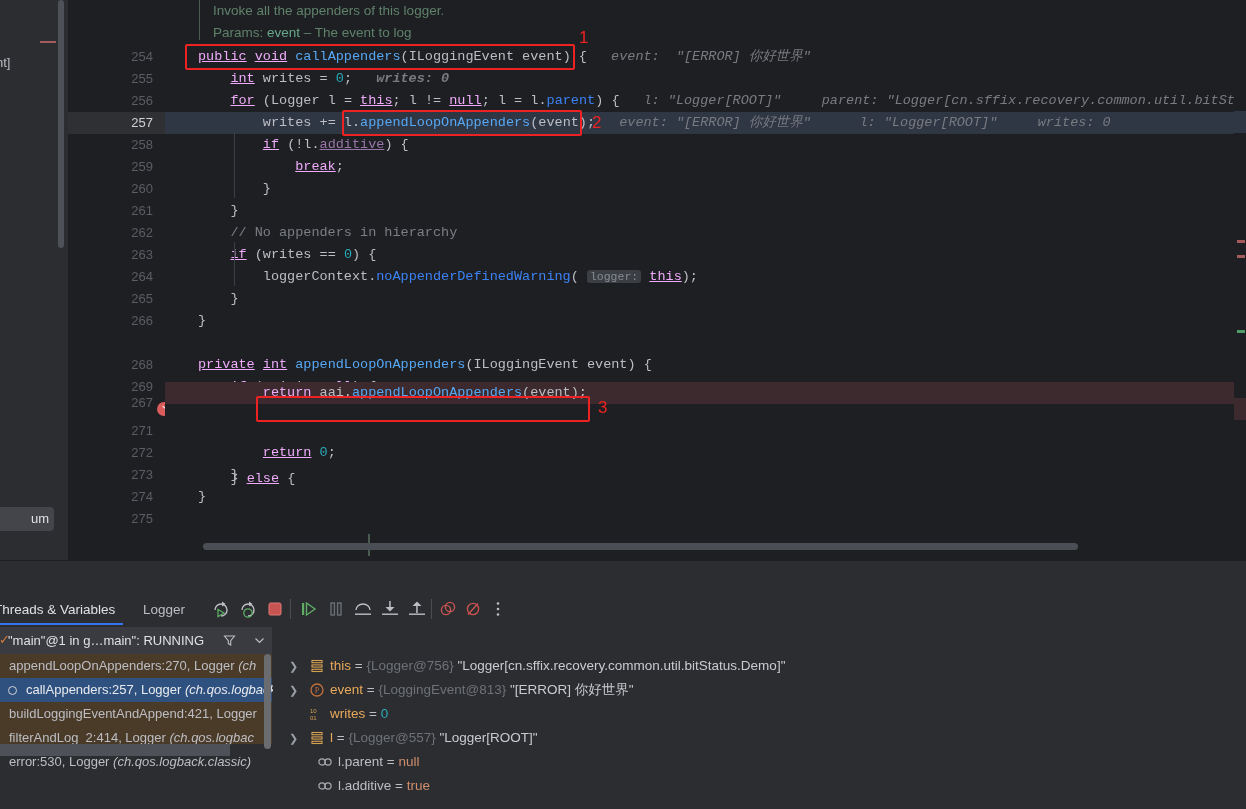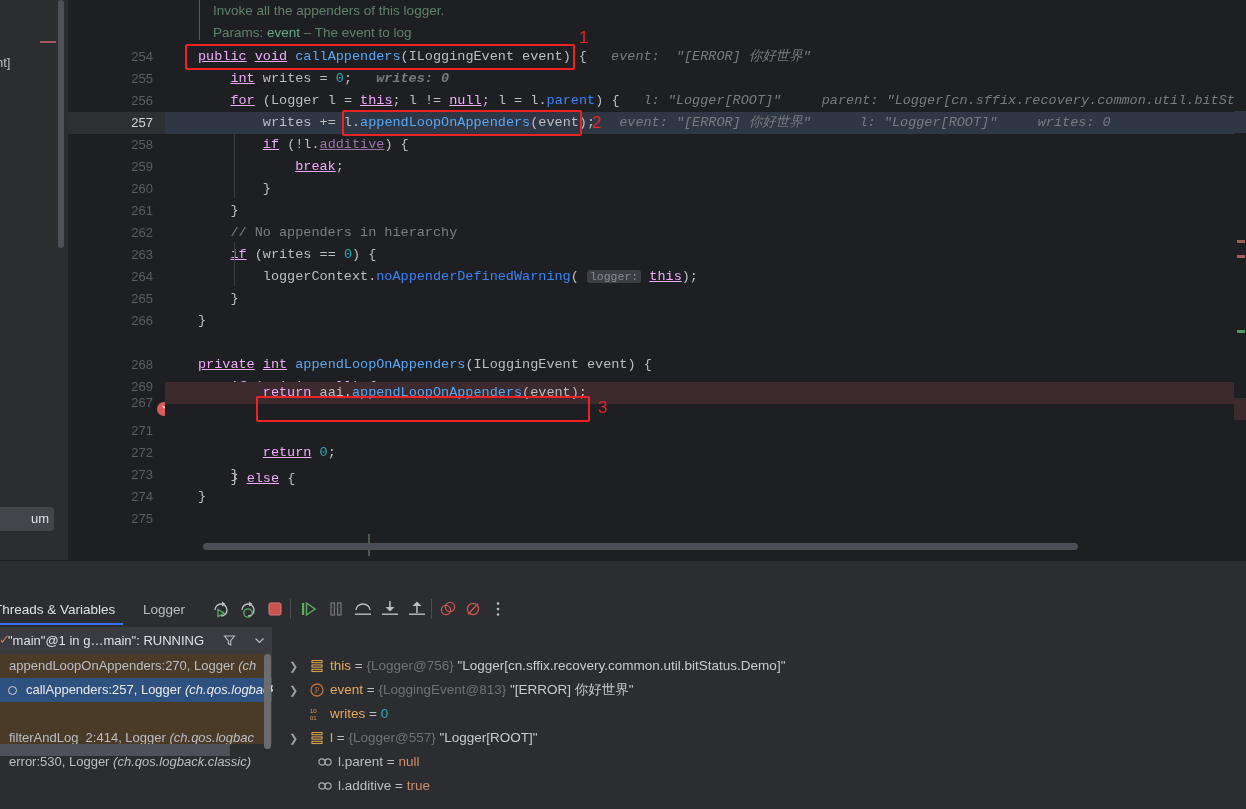--- a/index.html
+++ b/index.html
@@ -360,20 +360,23 @@
 
     <div class="frames-bottom-fill"></div>
     <div class="frames-list" id="frames-list">
         <div class="frame-row" style="top: 0px;">
           <span class="lbl">appendLoopOnAppenders:270, Logger <em>(ch</em></span>
         </div>
         <div class="frame-row sel" style="top: 24px;">
           <span class="frame-dot"></span>
           <span class="lbl">callAppenders:257, Logger <em>(ch.qos.logback</em></span>
         </div>
+        <div class="frame-row" style="top: 48px;">
+          <span class="lbl">buildLoggingEventAndAppend:421, Logger</span>
+        </div>
         <div class="frame-row" style="top: 72px;">
           <span class="lbl">filterAndLog_2:414, Logger <em>(ch.qos.logbac</em></span>
         </div>
         <div class="frame-row" style="top: 96px;">
           <span class="lbl">error:530, Logger <em>(ch.qos.logback.classic)</em></span>
         </div>
       </div>
     <div class="frames-partial"></div>
     <div class="frames-scroll"></div>
 

